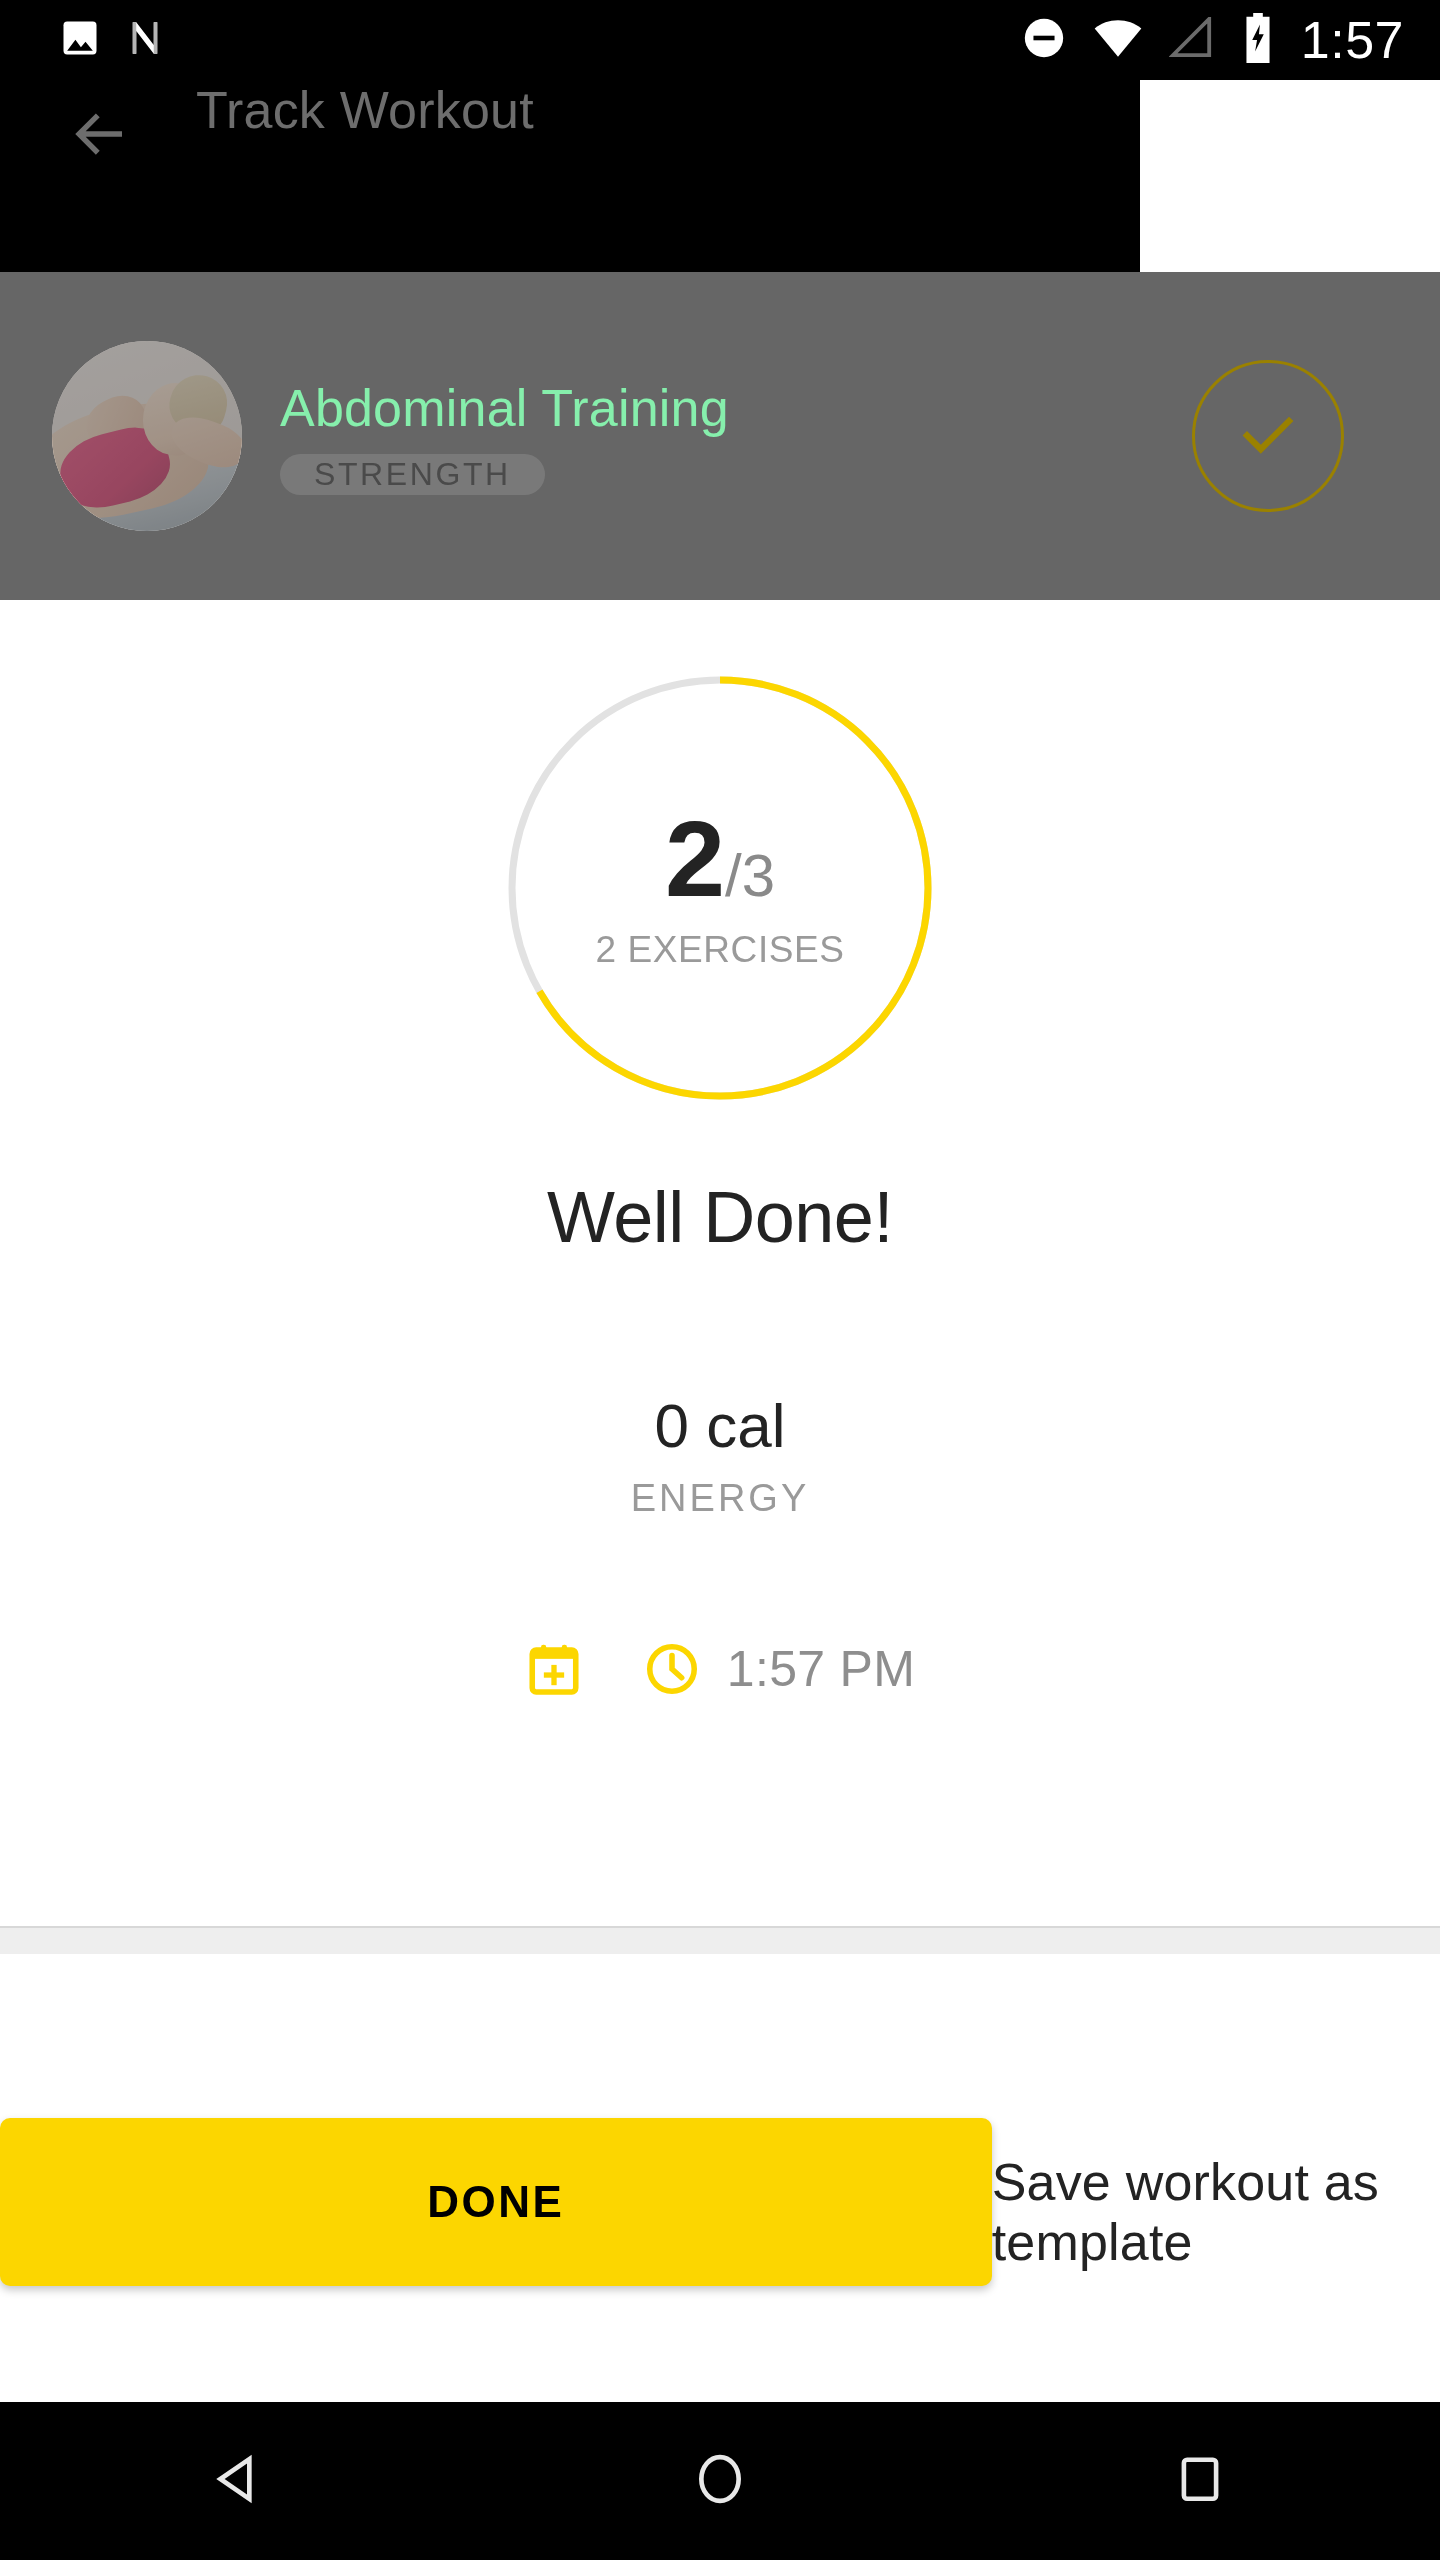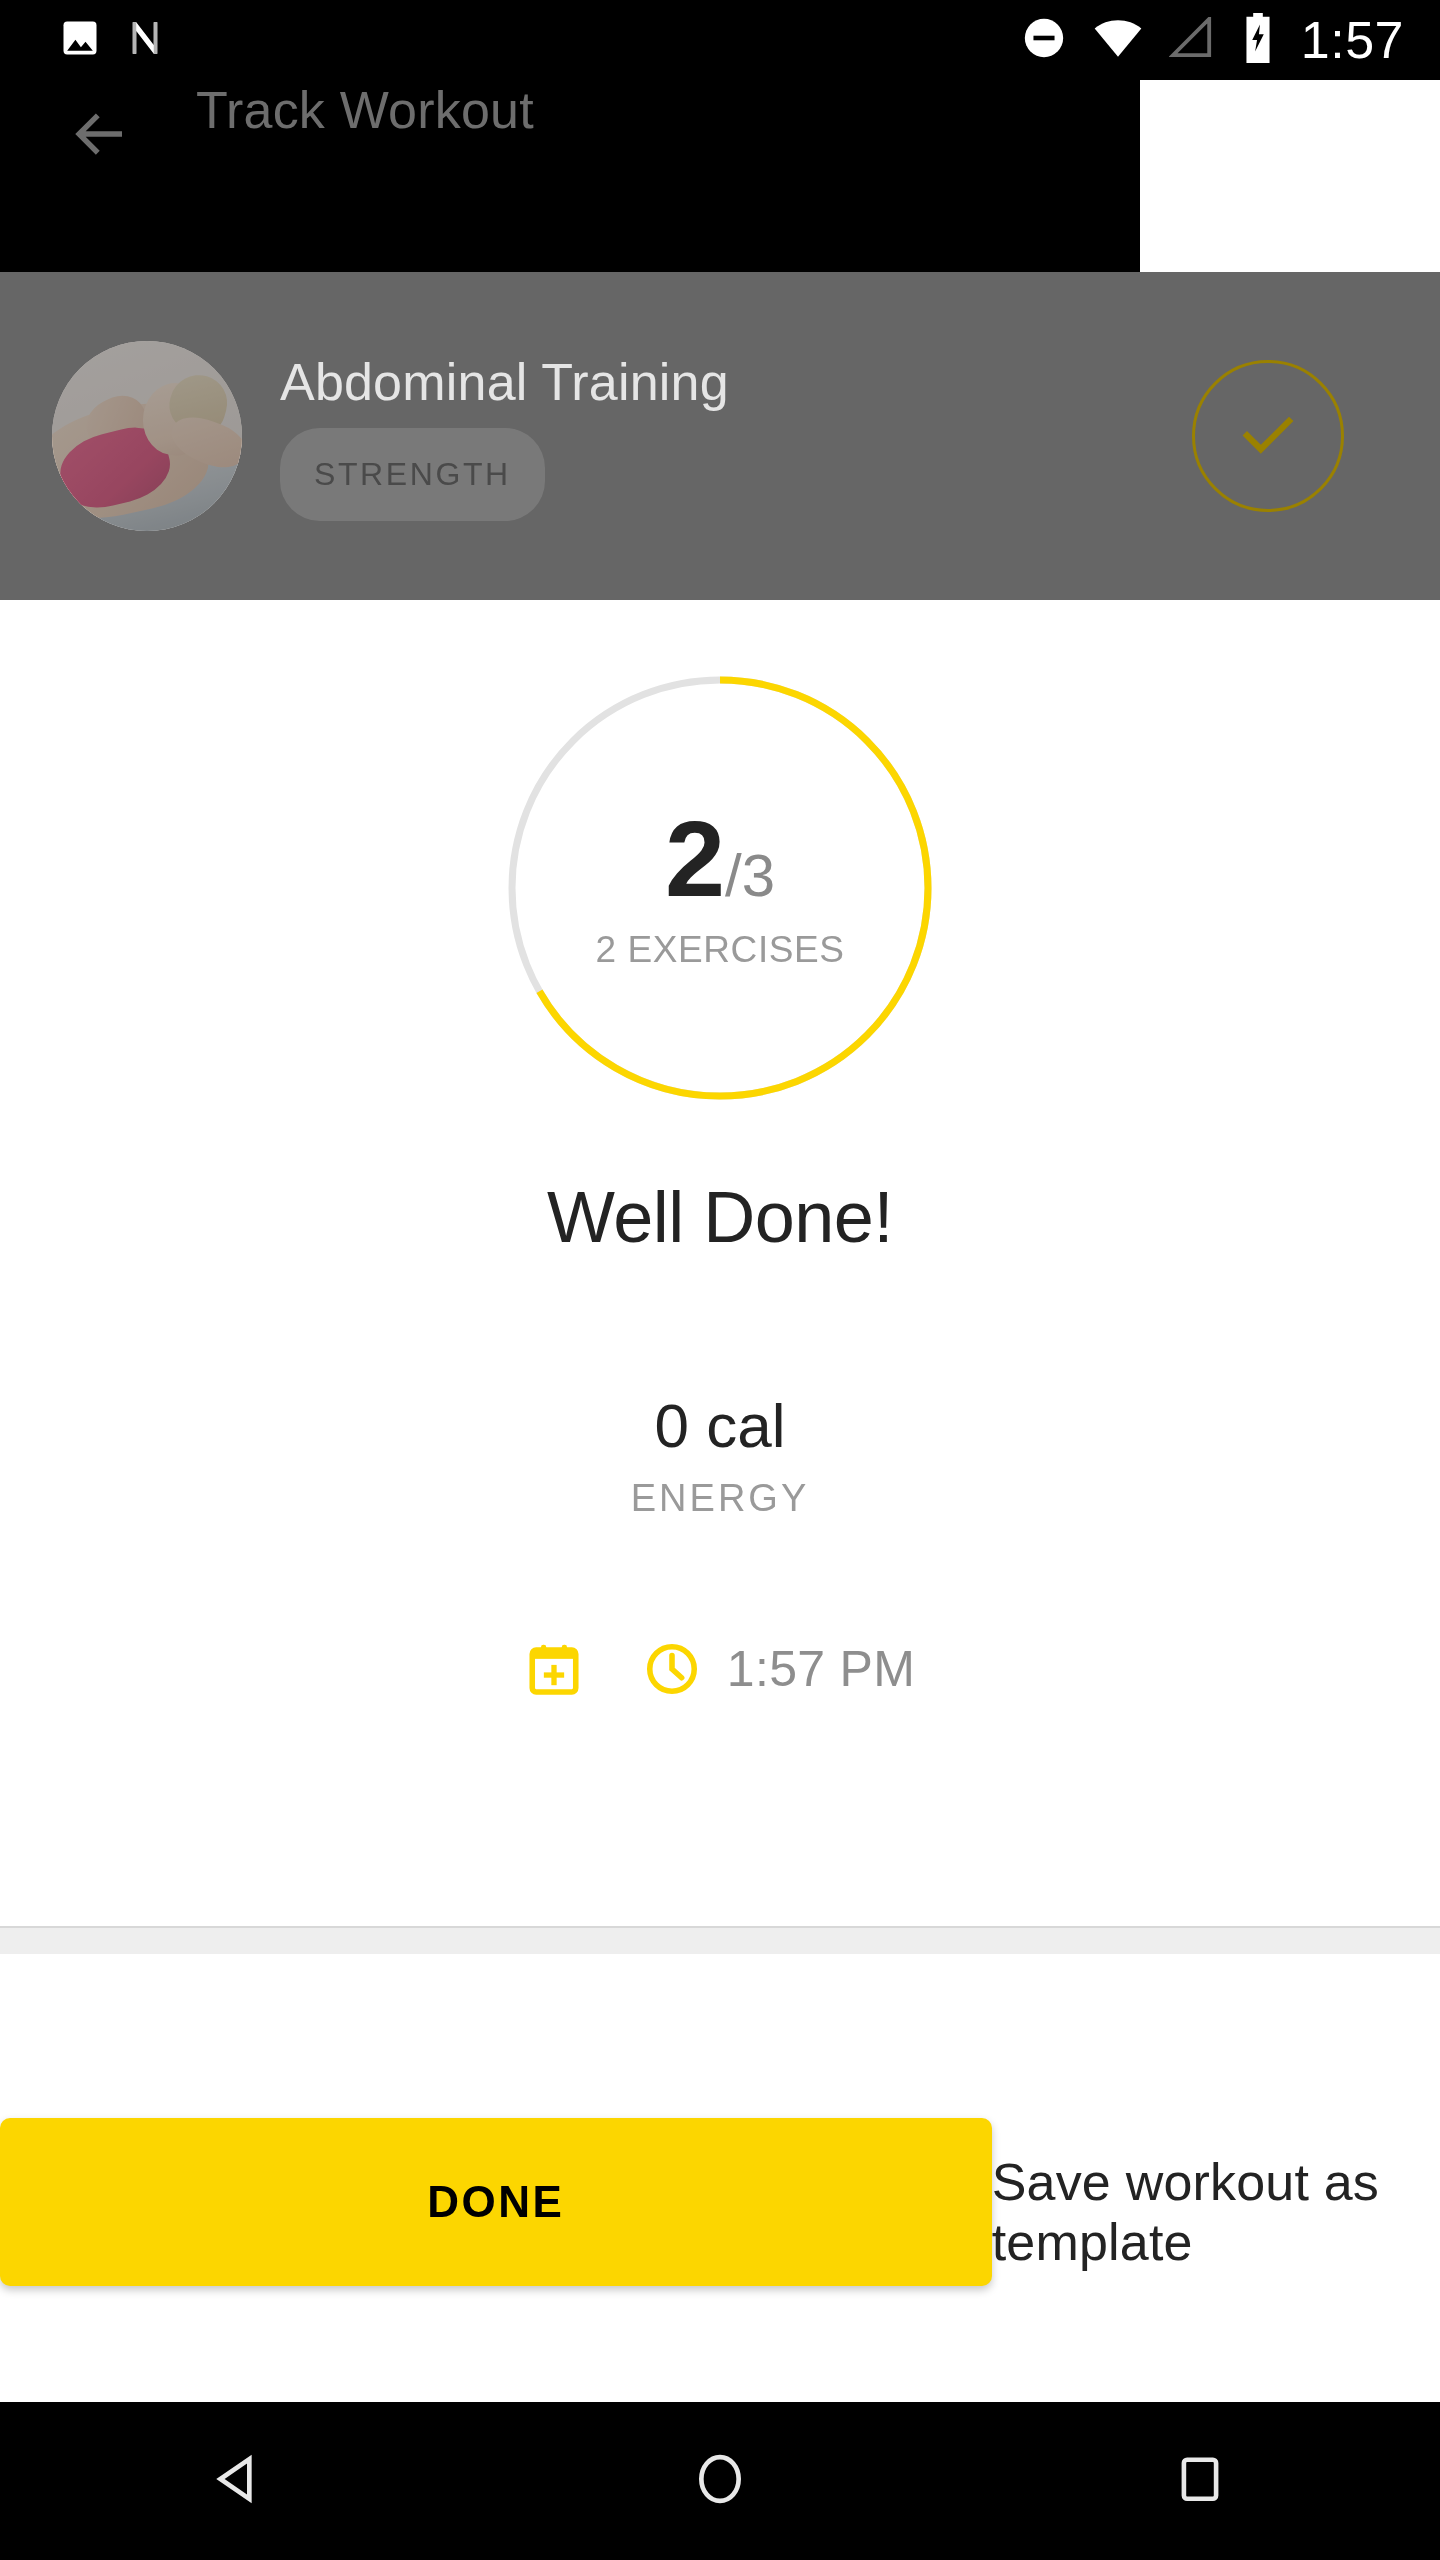--- a/index.html
+++ b/index.html
@@ -50,24 +50,24 @@
     border-radius:52% 50% 40% 46%; transform:rotate(16deg); }
   #avatar .arm-l { position:absolute; left:18%; top:30%; width:32%; height:26%;
     background:linear-gradient(140deg,#f0d3ba 0%,#ddb396 100%);
     border-radius:46% 46% 40% 50%; transform:rotate(-28deg); }
   #avatar .arm-r { position:absolute; left:62%; top:42%; width:40%; height:22%;
     background:linear-gradient(140deg,#f0d3ba 0%,#ddb396 100%);
     border-radius:48% 40% 44% 48%; transform:rotate(22deg); }
   #avatar .dim { position:absolute; inset:0; background:rgba(102,102,102,0.55); }
 
   #wh-text { margin-left:38px; display:flex; flex-direction:column; gap:16px; }
-  #wh-title { color:#e5e5e5; font-size:52px; font-weight:400; letter-spacing:0.2px; }
+  #wh-title { color:#86efac; font-size:52px; font-weight:400; letter-spacing:0.2px; }
   #wh-badge { align-self:flex-start; background:rgba(255,255,255,0.13);
     color:#4a4a4a; font-size:32px; letter-spacing:2.6px; font-weight:500;
-    padding:28px 34px; border-radius:40px; }
+    padding:2px 34px; border-radius:40px; }
   #wh-check { position:absolute; right:96px; top:50%; transform:translateY(-50%);
     width:152px; height:152px; border-radius:50%;
     border:3px solid #9a8100; display:flex; align-items:center; justify-content:center; }
 
   
   #dialog { position:absolute; left:0; top:600px; width:1440px; height:1326px;
     background:#fff; display:flex; flex-direction:column; align-items:center; }
 
   #ring-wrap { position:relative; width:436px; height:436px; margin-top:70px; }
   #ring-wrap svg { position:absolute; inset:0; }

